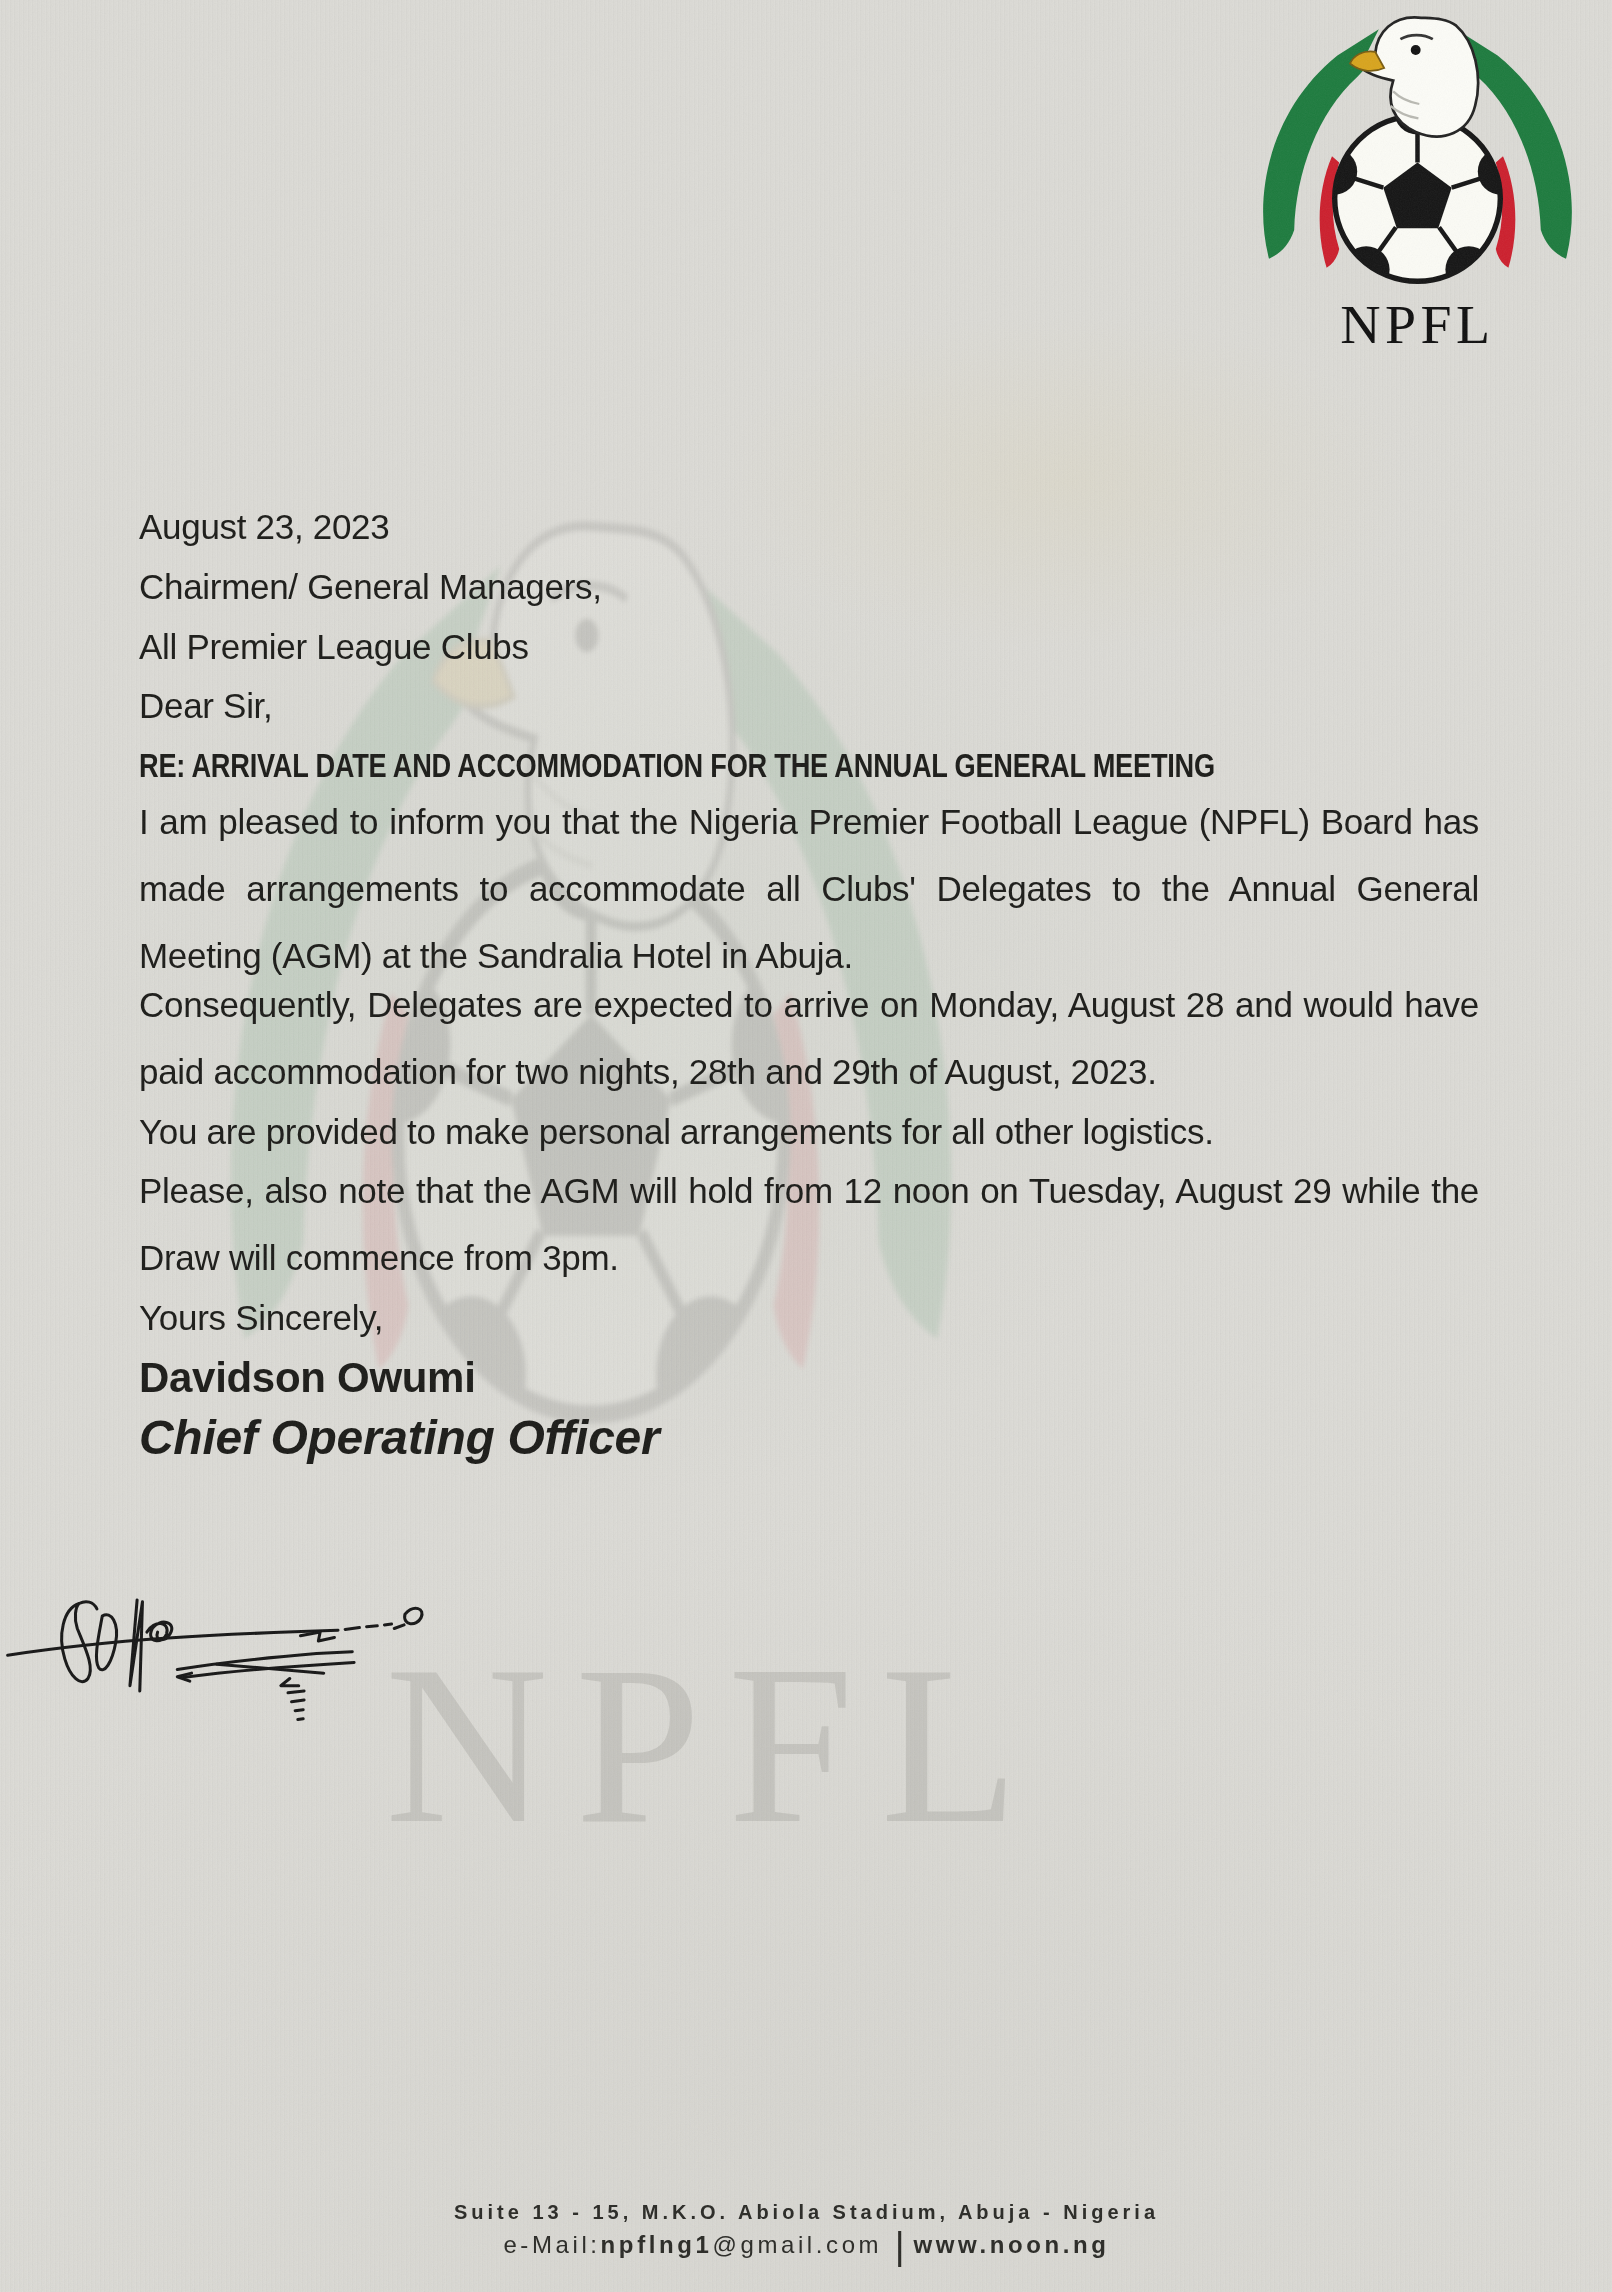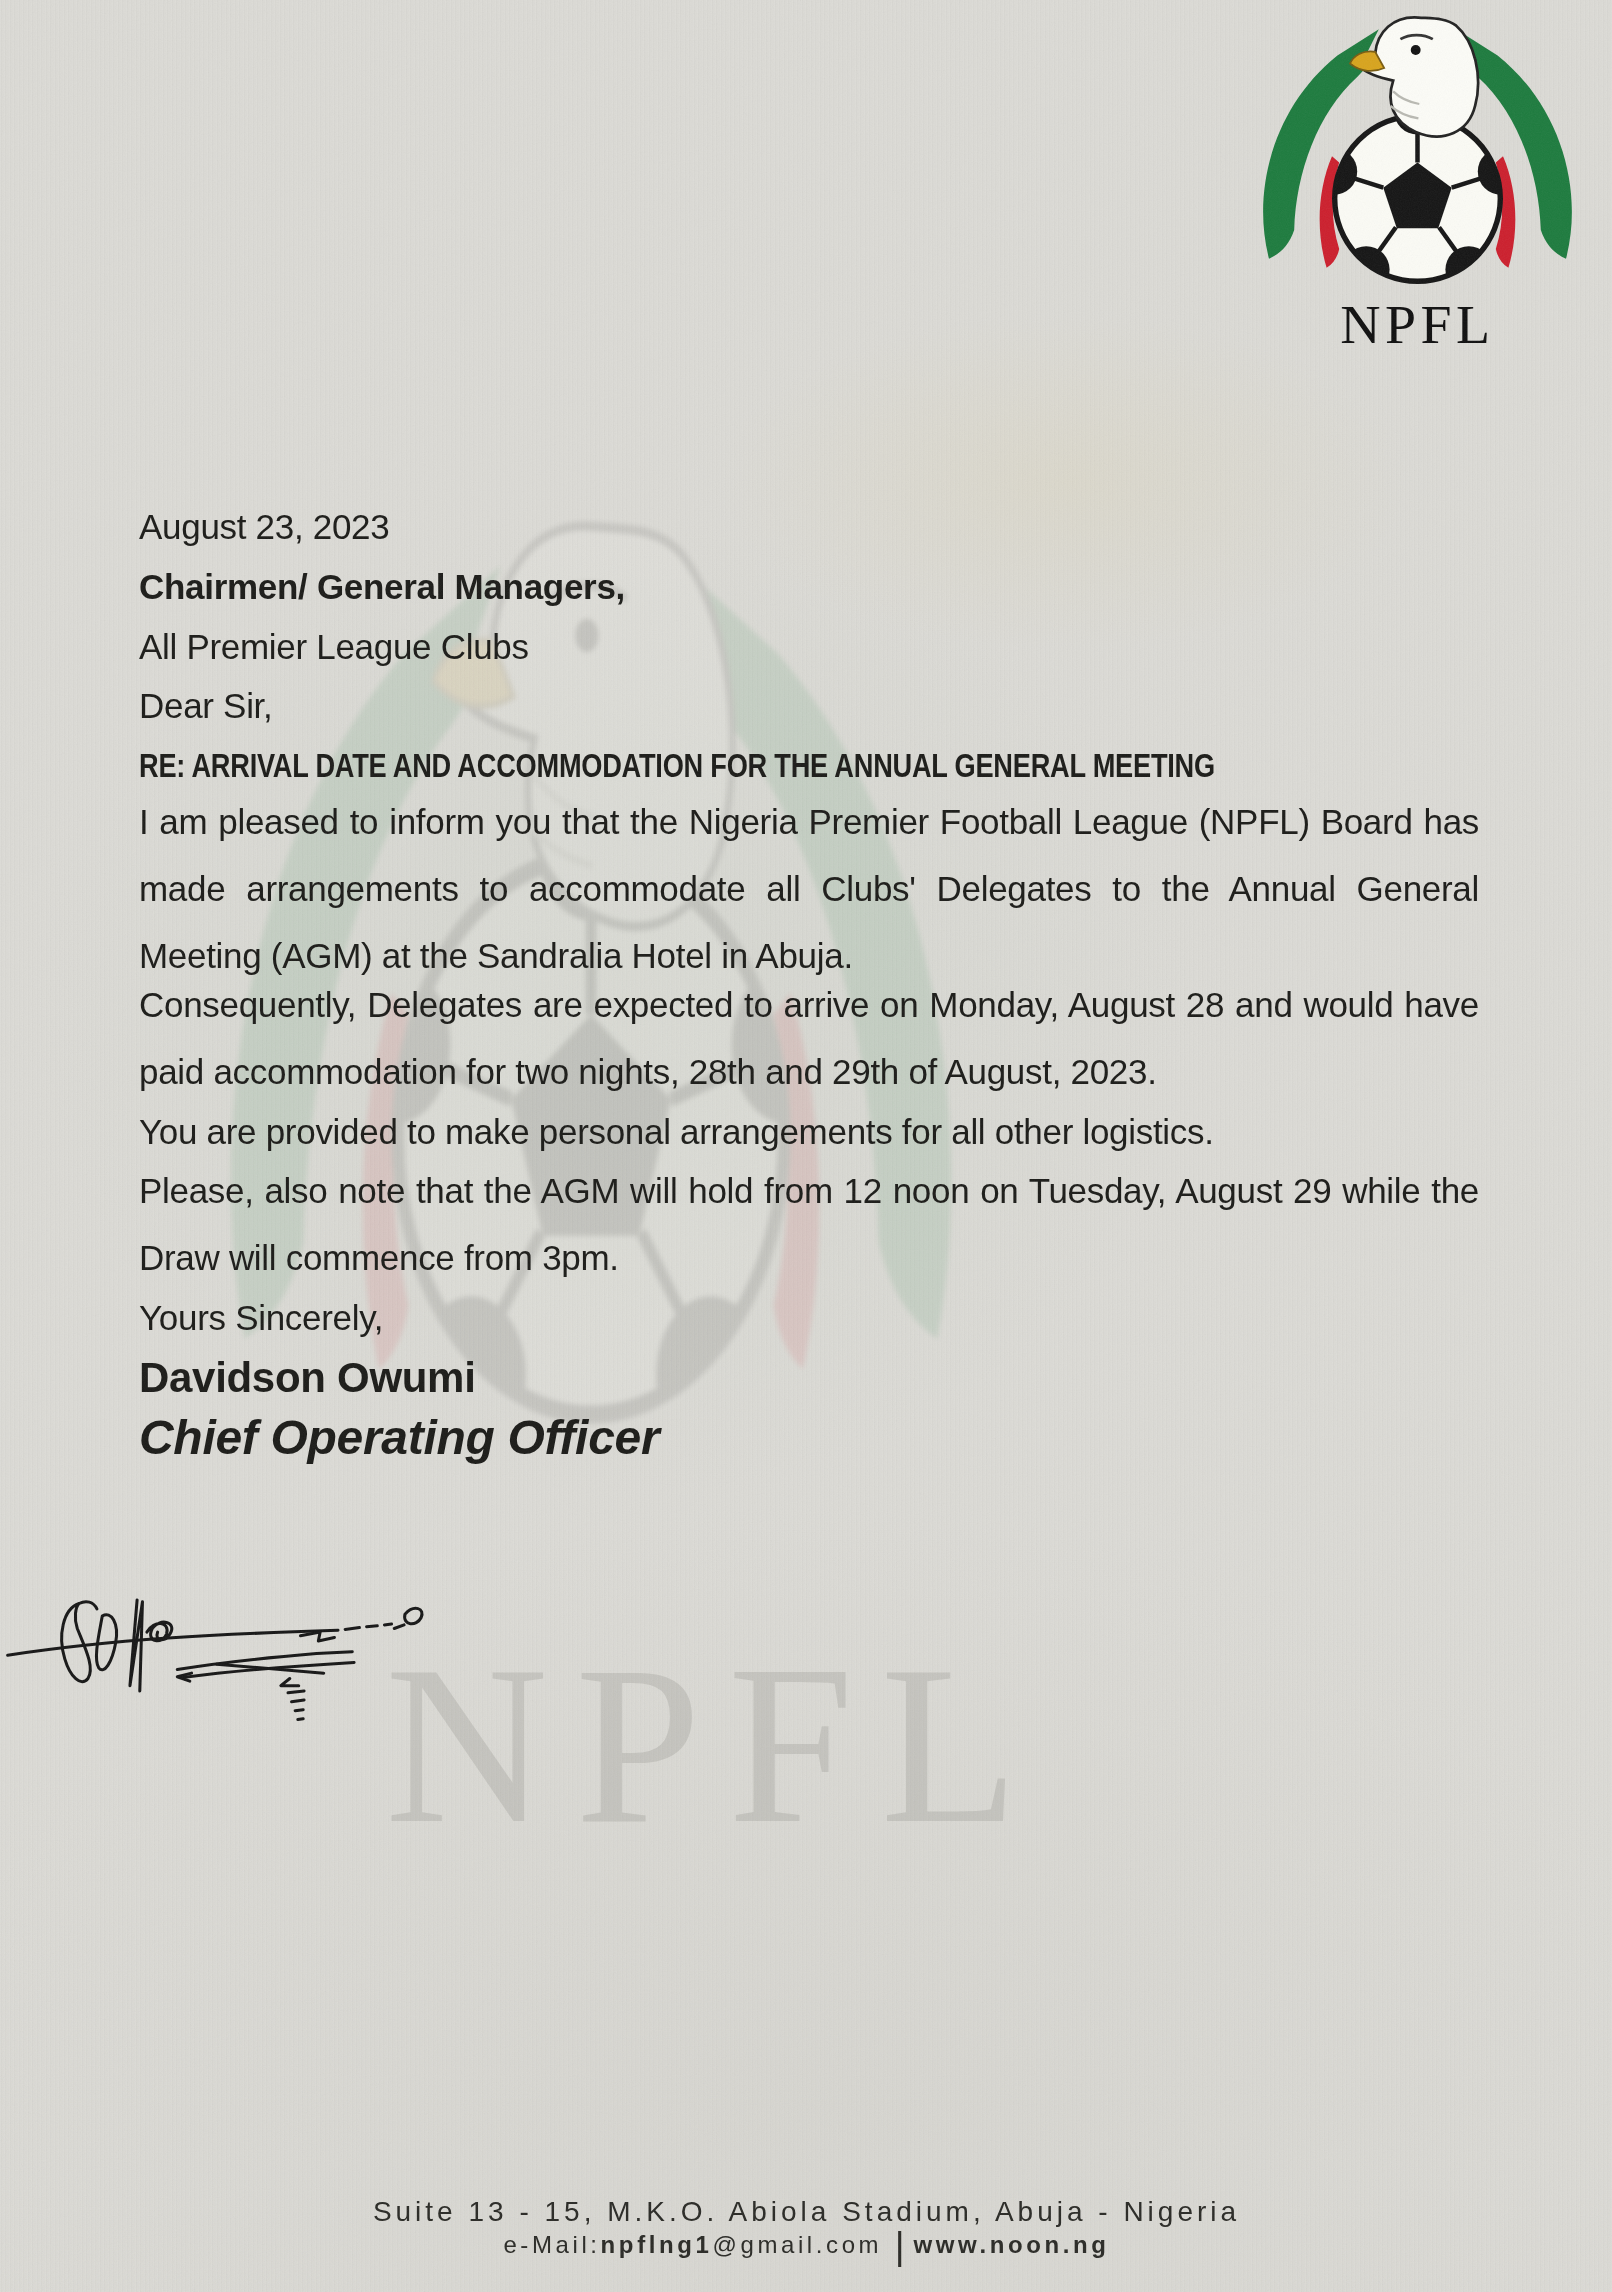--- a/index.html
+++ b/index.html
@@ -35,40 +35,40 @@
   
   .content{
     position:absolute;left:139px;top:0;width:1340px;
     display:flex;flex-direction:column;
     padding-top:493px;
     font-size:35px;letter-spacing:-0.3px;
   }
   .content p{margin:0 0 -7.2px 0;line-height:67px;}
   .ln{white-space:nowrap;}
   .date{margin-top:0;}
-  .recipient-1{margin-top:85px;font-weight:bold;}
+  .recipient-1{margin-top:85px;font-weight:normal;}
   .recipient-2{margin-top:13.4px;}
   .salutation{margin-top:4.5px;}
   .subject{
     margin-top:4.5px;font-weight:bold;font-size:34px;
     transform:scaleX(0.8);transform-origin:left center;white-space:nowrap;
   }
   .para{text-align:justify;}
   .para-first{margin-top:-4.5px !important;}
   .para-tight{margin-top:-10.7px !important;}
   .closing{margin-top:4.5px;}
   .sig-name{margin-top:94px;font-weight:bold;font-size:42px;}
   .sig-title{margin-top:-4.5px;font-weight:bold;font-style:italic;font-size:48px;}
 
   .signature{position:absolute;left:5.4px;top:1591px;width:441px;height:150px;}
 
   
   .footer{position:absolute;left:0;top:2196px;width:100%;text-align:center;color:#2a2a26;}
   .footer-address{
-    font-size:28px;font-weight:normal;letter-spacing:4px;line-height:32px;
+    font-size:20px;font-weight:bold;letter-spacing:4px;line-height:32px;
   }
   .footer-contacts{
     font-size:24px;letter-spacing:3.6px;line-height:34px;font-weight:normal;
   }
   .footer-contacts .bold{font-weight:bold;}
   .footer-contacts .sep{
     font-weight:300;font-size:38px;vertical-align:-6.3px;letter-spacing:0;padding:0 9px 0 12.5px;
   }
 </style>
 </head>

